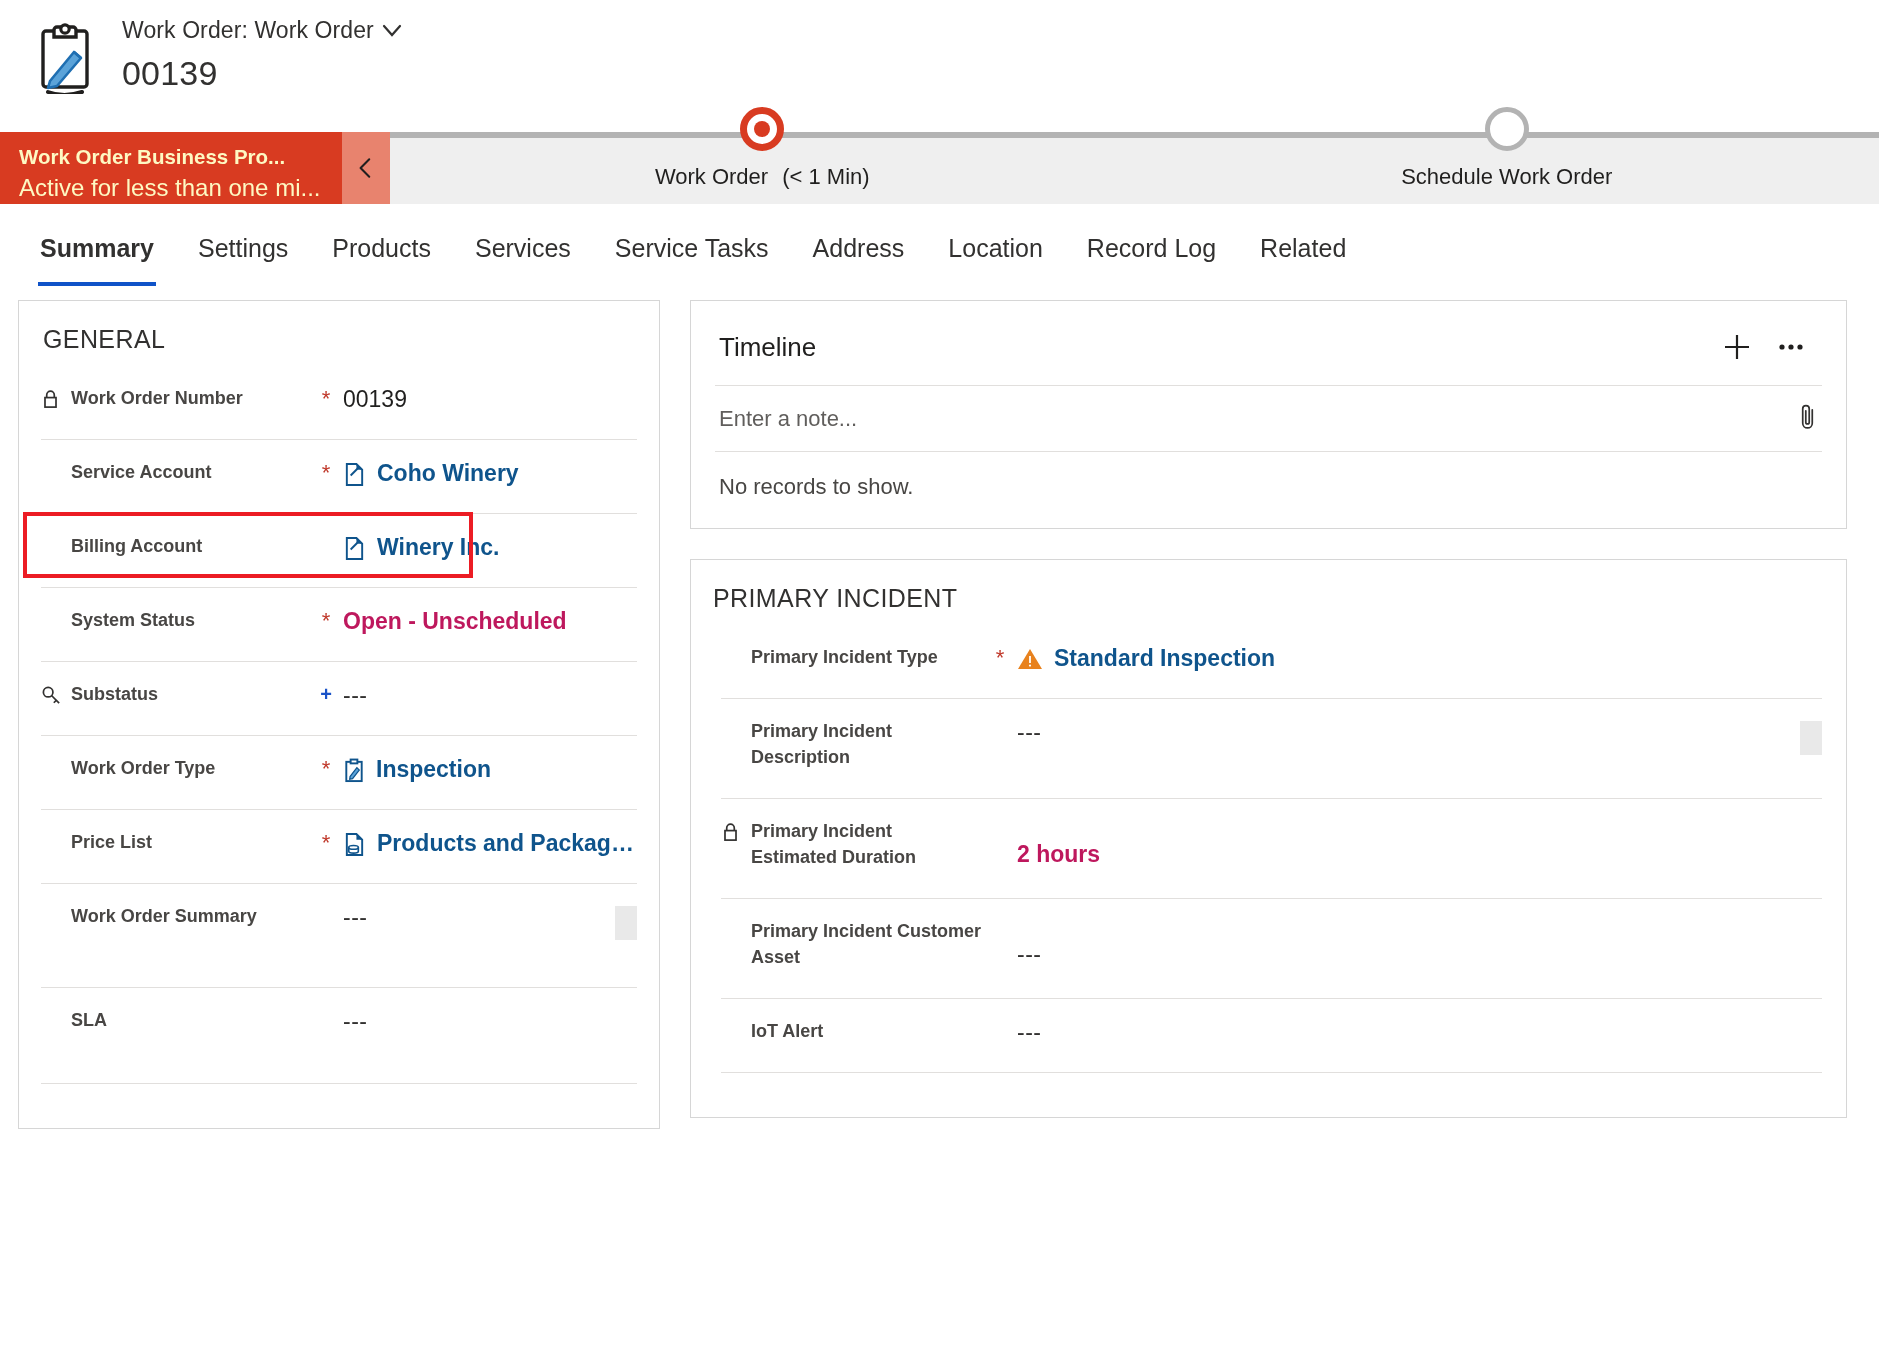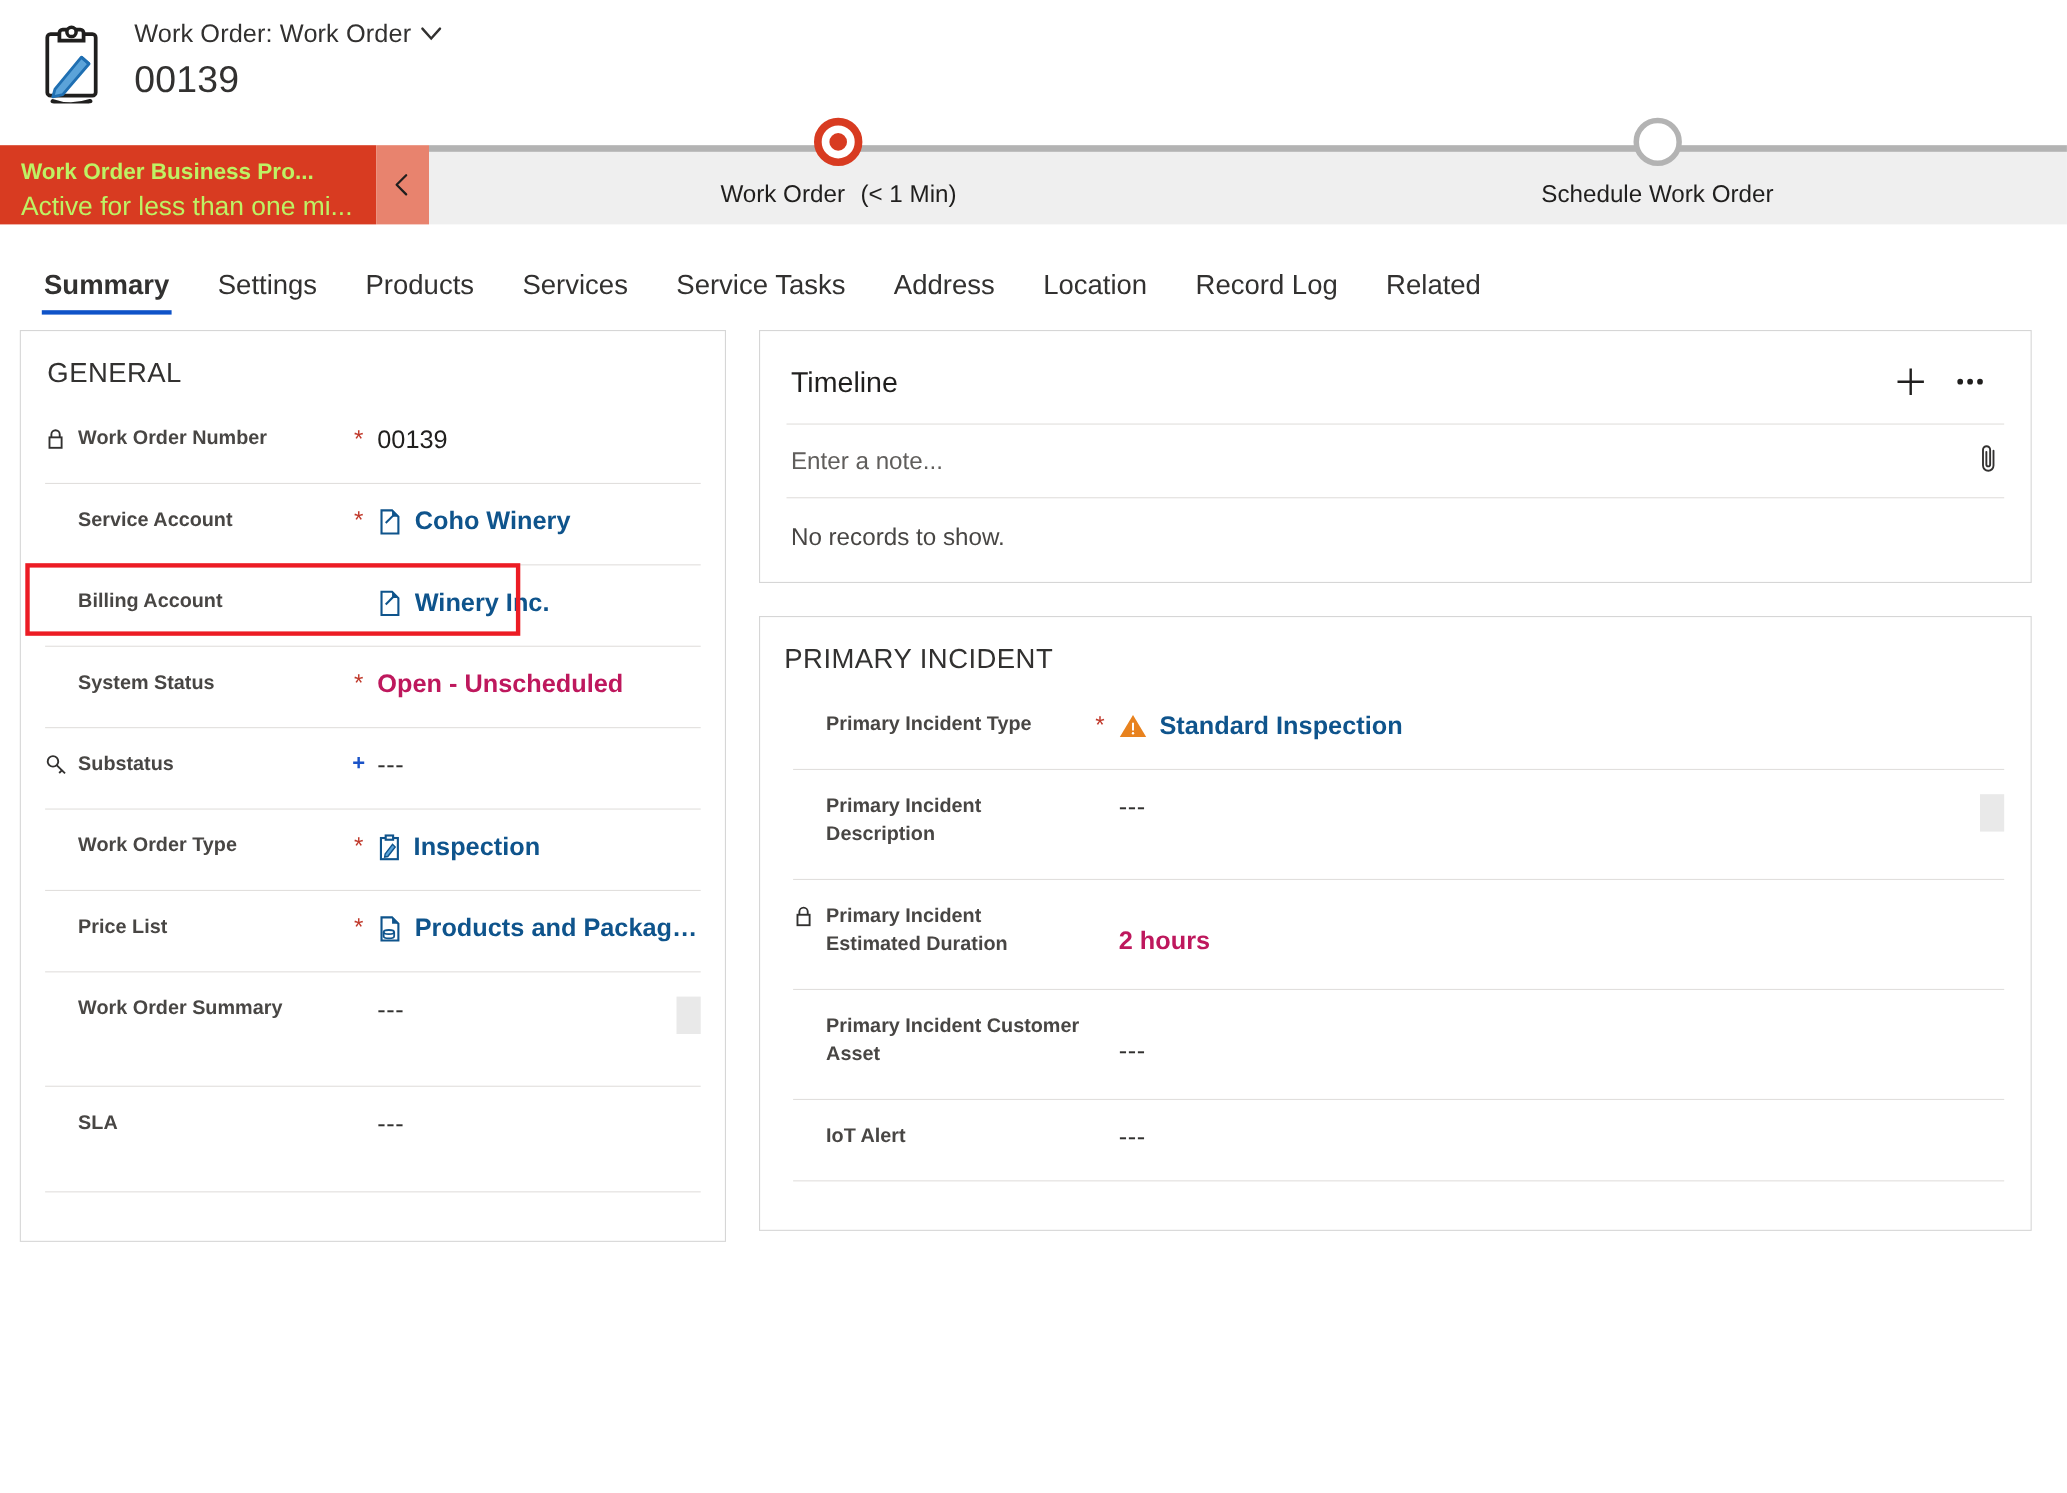--- a/index.html
+++ b/index.html
@@ -56,21 +56,21 @@
 
   
   .bpf {
     display: flex;
     height: 72px;
     width: 100%;
     position: relative;
   }
   .bpf-name {
     background: #d83b21;
-    color: #bef264;
+    color: #fef9c3;
     width: 342px;
     flex: 0 0 342px;
     padding: 11px 18px 0 19px;
     display: flex;
     flex-direction: column;
     justify-content: flex-start;
   }
   .bpf-name-title {
     font-size: 20.5px;
     font-weight: 700;
@@ -149,21 +149,20 @@
     border-radius: 50%;
     background: #d83b21;
   }
   .marker.inactive {
     border: 5px solid #b3b3b3;
   }
 
   
   .tabs {
     display: flex;
-    align-items: flex-end;
     gap: 0;
     padding: 30px 0 0 18px;
     height: 86px;
   }
   .tab {
     position: relative;
     padding: 0 22px 16px 22px;
     font-size: 25px;
     color: #323130;
     cursor: pointer;

